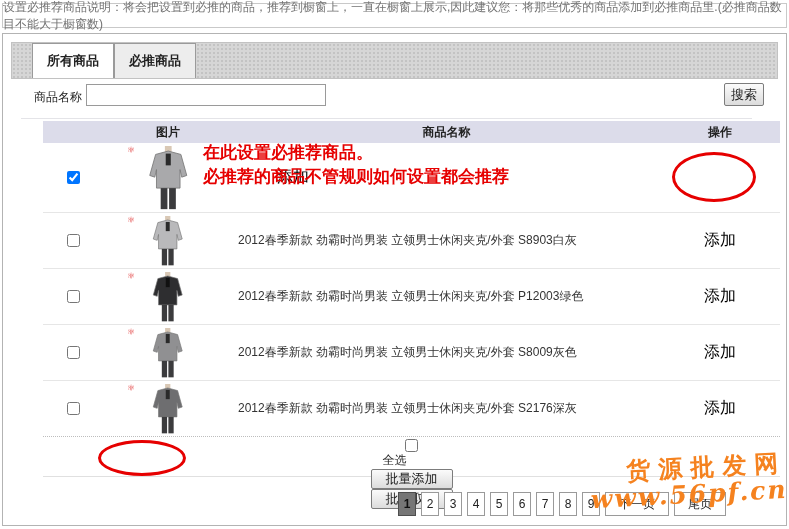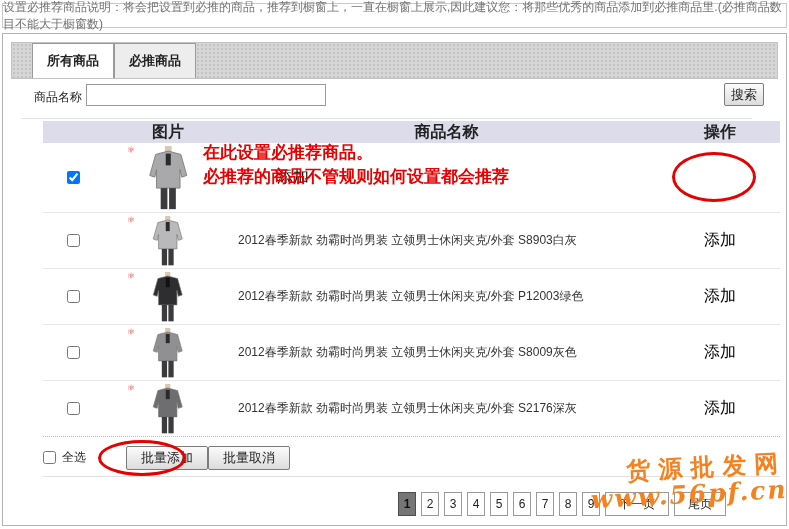--- a/index.html
+++ b/index.html
@@ -34,42 +34,42 @@
     font-size:13px; color:#222; border-radius:2px; cursor:pointer;
     font-family:"Liberation Sans","DejaVu Sans",sans-serif; }
   .search-btn { position:absolute; right:22px; top:49px; width:40px; height:23px; }
 
   .search-divider { position:absolute; left:18px; top:84px; width:731px; height:0;
     border-top:1px solid #e4e4e8; }
 
   
   .table { position:absolute; left:40px; top:87px; width:737px; }
   .thead { height:22px; background:#dcdcea; display:flex; align-items:center;
-    font-weight:bold; font-size:16px; color:#222; }
+    font-weight:bold; font-size:12px; color:#222; }
   .col-check { width:60px; flex:0 0 60px; display:flex; justify-content:center; }
   .col-img { width:130px; flex:0 0 130px; display:flex; justify-content:center; }
   .col-name { flex:1 1 auto; padding-left:5px; }
   .col-act { width:120px; flex:0 0 120px; display:flex; justify-content:center; }
   .thead .col-name { text-align:center; padding-left:0; }
 
   .trow { display:flex; align-items:center; border-bottom:1px solid #e6e6e6; background:#fff; }
   .trow.first { height:70px; }
   .trow { height:56px; }
   .trow:last-of-type { border-bottom:1px dotted #bdbdbd; }
   .prod-name { font-size:12px; color:#333; }
   .add-link { color:#000000; text-decoration:none; font-size:16px; cursor:pointer; }
 
   .imgwrap { position:relative; width:58px; height:50px; display:flex; align-items:center; justify-content:center; }
   .trow.first .imgwrap { height:64px; }
   .imgwrap svg { height:100%; }
   .stamp { position:absolute; left:-12px; top:0; color:#d22; font-size:9px; line-height:9px; }
 
   
   .tfoot { position:absolute; left:40px; top:405px; width:737px; height:38px;
-    display:flex; align-items:center; border-bottom:1px solid #e0e0e0; }
+    display:flex; align-items:center; border-bottom:1px solid #e0e0e0;flex-direction:column; }
   .selall-label { margin-left:6px; margin-right:40px; font-size:12px; color:#222; }
   .batch-btn { height:24px; padding:0 14px; }
 
   
   .pager { position:absolute; right:60px; top:458px; display:flex; gap:5px; align-items:center; }
   .page-btn { width:18px; height:24px; display:flex; align-items:center; justify-content:center;
     border:1px solid #9a9a9a; background:#fff; font-size:12px; color:#222; cursor:pointer; }
   .page-btn.active { background:#767676; border-color:#4e4e4e; color:#111; font-weight:bold; }
   .page-btn.wide { width:auto; padding:0 13px; }
 

